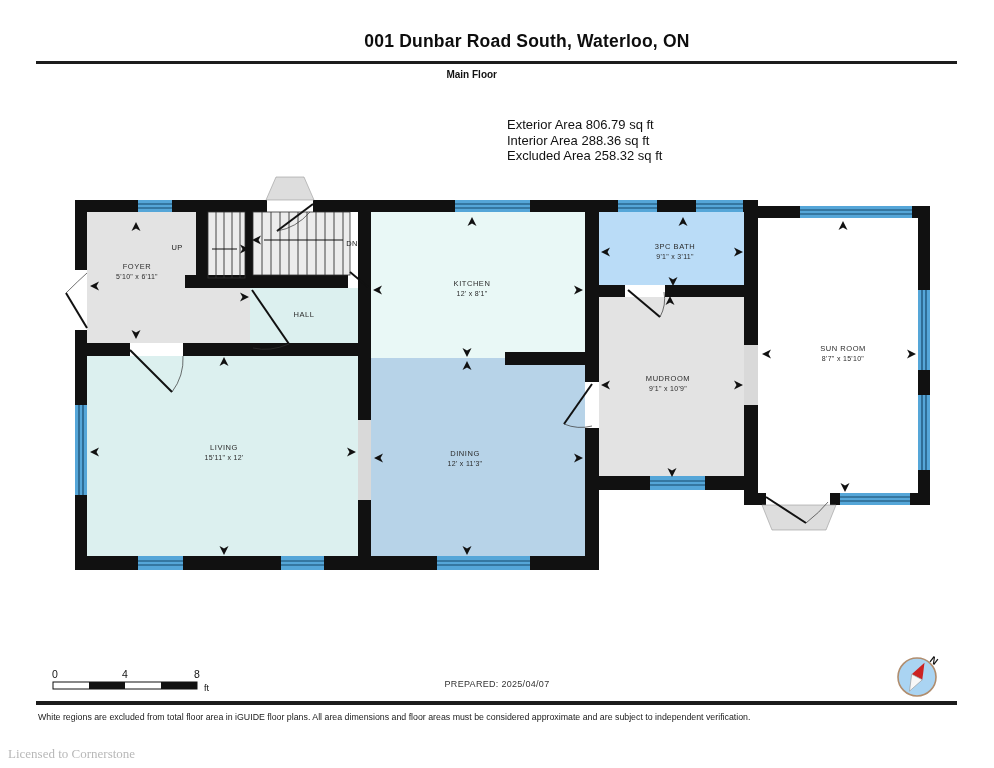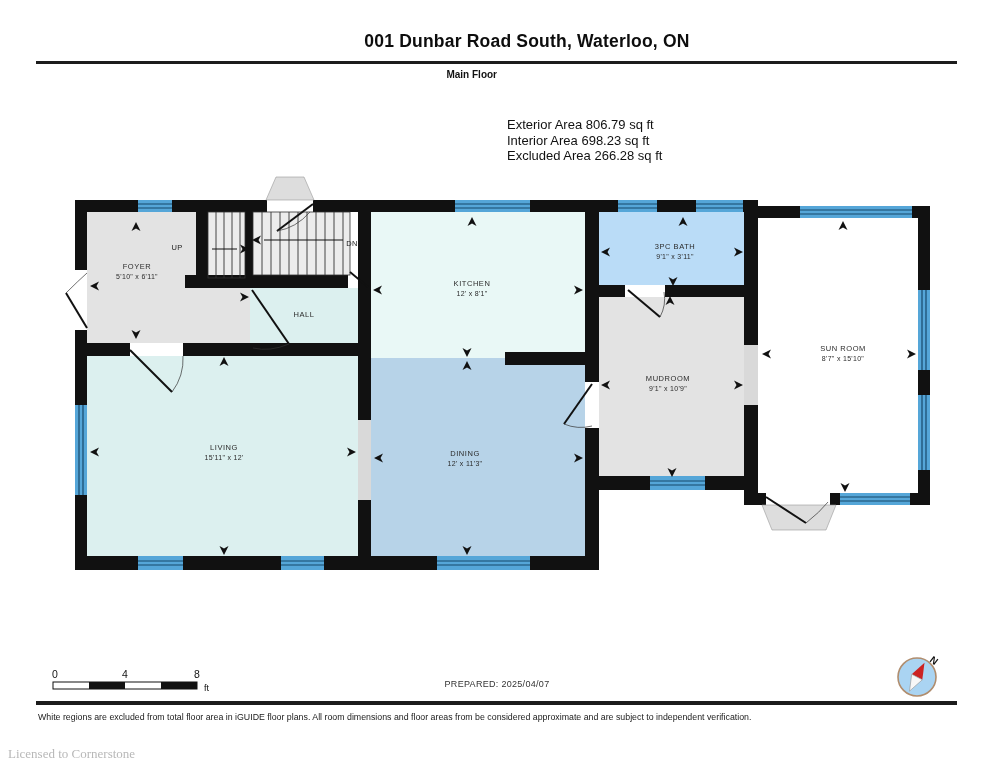--- a/index.html
+++ b/index.html
@@ -32,22 +32,22 @@
   .north{font-size:10px;font-weight:bold;fill:#111;}
 </style>
 </head>
 <body>
 
 <div class="abs title">001 Dunbar Road South, Waterloo, ON</div>
 <div class="abs rule top-rule"></div>
 <div class="abs floor-label">Main Floor</div>
 <div class="abs areas">
   <div>Exterior Area 806.79 sq ft</div>
-  <div>Interior Area 698.23 sq ft</div>
-  <div>Excluded Area 266.28 sq ft</div>
+  <div>Interior Area 288.36 sq ft</div>
+  <div>Excluded Area 258.32 sq ft</div>
 </div>
 
 <svg class="abs" style="left:0;top:0" width="994" height="768" viewBox="0 0 994 768">
   <defs>
     <path id="arr" d="M 0 -4.5 L 9 0 L 0 4.5 L 2.5 0 Z" fill="#111"></path>
   </defs>
 
   <g>
     <rect x="87" y="212" width="113" height="131" fill="#e3e3e3"></rect>
     <rect x="196" y="285" width="54" height="58" fill="#e3e3e3"></rect>
@@ -271,14 +271,14 @@
     <g transform="rotate(28 917 677)">
       <polygon points="917,661 923,677 911,677" fill="#cc2222"></polygon>
       <polygon points="917,693 923,677 911,677" fill="#f7f7f7" stroke="#999" stroke-width="0.6"></polygon>
     </g>
     <text class="north" x="929" y="661" transform="rotate(38 929 661)">N</text>
   </g>
 </svg>
 
 <div class="abs prepared">PREPARED: 2025/04/07</div>
 <div class="abs rule bottom-rule"></div>
-<div class="abs disclaimer">White regions are excluded from total floor area in iGUIDE floor plans. All room dimensions and floor areas from be considered approximate and are subject to independent verification.</div>
+<div class="abs disclaimer">White regions are excluded from total floor area in iGUIDE floor plans. All area dimensions and floor areas must be considered approximate and are subject to independent verification.</div>
 <div class="abs license">Licensed to Cornerstone</div>
 
 </body></html>

